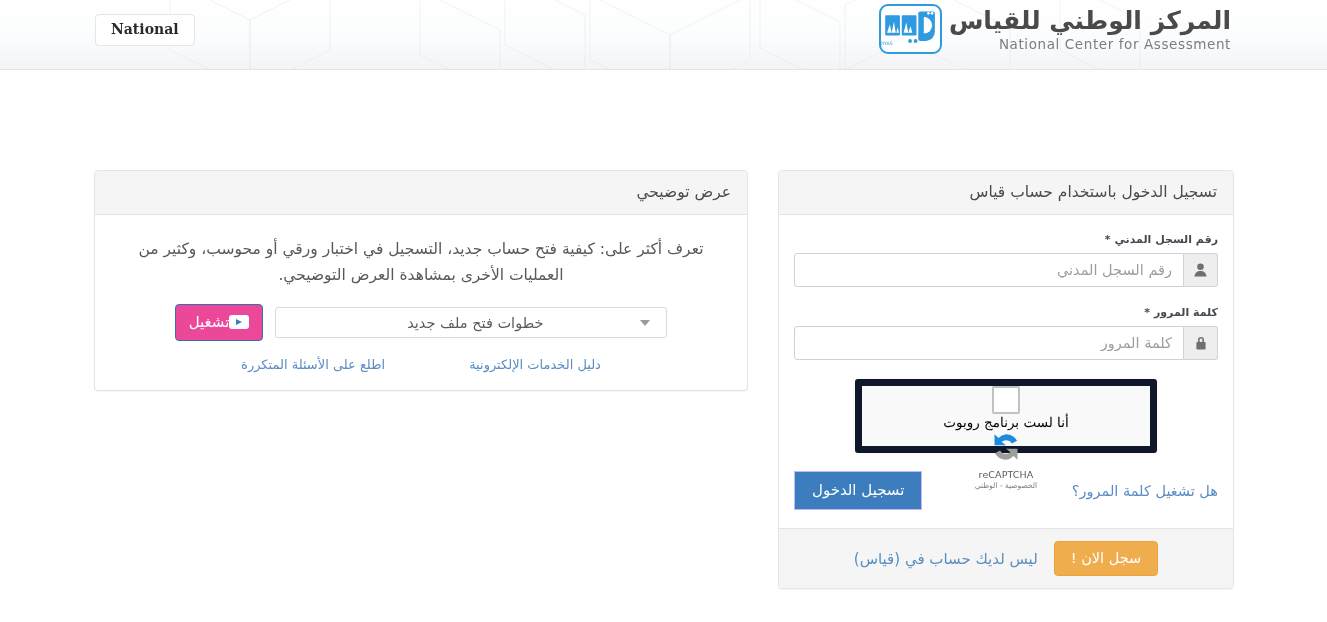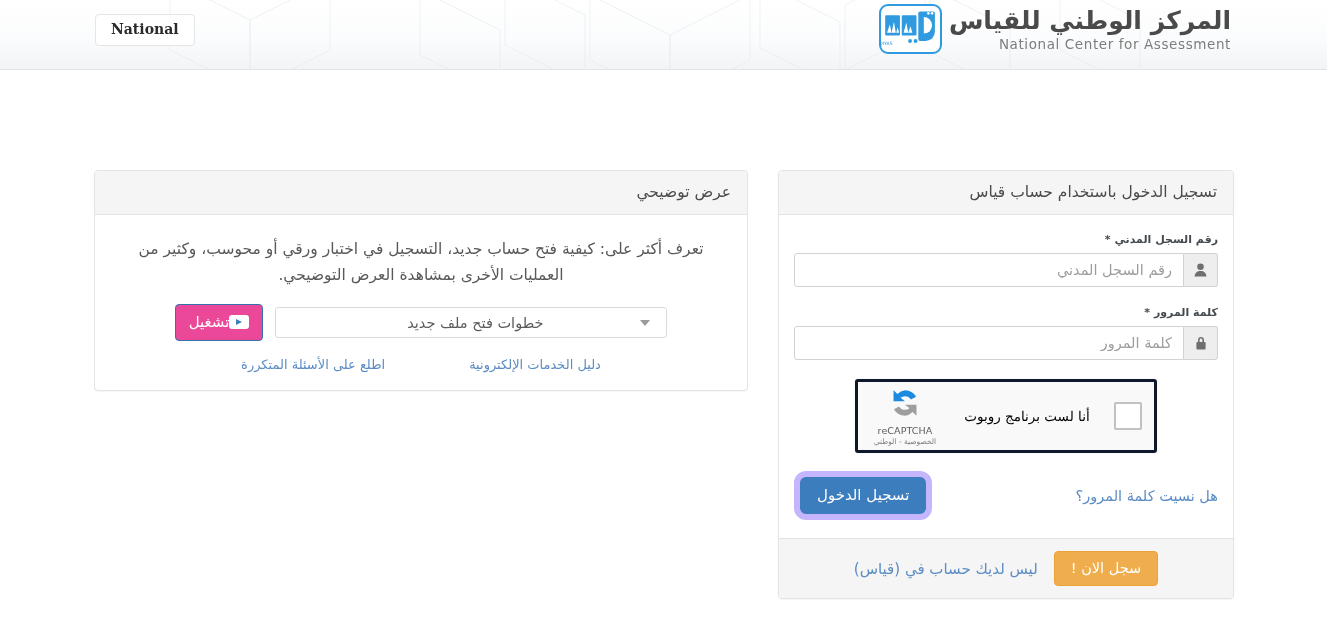--- a/index.html
+++ b/index.html
@@ -218,23 +218,23 @@
     outline: none;
     min-width: 0;
   }
   .form-input::placeholder { color: #9d9d9d; }
 
   
   .recaptcha-wrap { display: flex; justify-content: center; margin: 10px 0 6px; }
   .recaptcha {
     width: 302px; height: 74px;
     background: #f9f9f9;
-    border: 3px solid #0f172a;
+    border: 7px solid #0f172a;
     border-radius: 3px;
-    display: flex; flex-direction: row; align-items: center;
+    display: flex; flex-direction: column; align-items: center;
     padding: 0 12px;
     box-shadow: 0 0 3px rgba(0,0,0,0.07);
   }
   .rc-check {
     width: 28px; height: 28px;
     background: #ffffff;
     border: 2px solid #c1c1c1;
     border-radius: 2px;
     flex: 0 0 auto;
     cursor: pointer;
@@ -258,22 +258,22 @@
     margin: 18px 0 12px;
   }
   .forgot-link {
     font-size: 14.5px;
     color: #5b8cc4;
     text-decoration: none;
     cursor: pointer;
   }
   .login-btn {
     background: #3b7dbd;
-    border: 6px solid #c4b5fd;
-    border-radius: 12px;
+    border: 1px solid #c4b5fd;
+    border-radius: 0;
     color: #ffffff;
     font-size: 15px;
     padding: 9px 17px 10px;
     cursor: pointer;
     white-space: nowrap;
   }
   .panel-foot {
     background: #f5f5f5;
     border-top: 1px solid #e4e4e4;
     border-radius: 0 0 3px 3px;
@@ -414,21 +414,21 @@
               <path d="M20 5 a15 15 0 0 1 13 7.6 l-6 3.4 a8.2 8.2 0 0 0 -7 -4 a8.2 8.2 0 0 0 -5.3 1.9 L20 18 L6.5 18 L6.5 5 l4.6 4.5 A15 15 0 0 1 20 5 z" fill="#1c8ade"></path>
               <path d="M20 35 a15 15 0 0 1 -13 -7.6 l6 -3.4 a8.2 8.2 0 0 0 7 4 a8.2 8.2 0 0 0 5.3 -1.9 L20 22 l13.5 0 l0 13 l-4.6 -4.5 A15 15 0 0 1 20 35 z" fill="#9e9e9e"></path>
             </svg>
             <div class="rc-name">reCAPTCHA</div>
             <div class="rc-legal">الخصوصية - الوطني</div>
           </div>
         </div>
       </div>
 
       <div class="login-row">
-        <a class="forgot-link">هل نسيت كلمة المرور؟</a>
+        <a class="forgot-link">هل تشغيل كلمة المرور؟</a>
         <div class="login-btn">تسجيل الدخول</div>
       </div>
     </div>
 
     <div class="panel-foot">
       <div class="register-btn">سجل الان !</div>
       <div class="foot-text">ليس لديك حساب في (قياس)</div>
     </div>
   </div>
 

